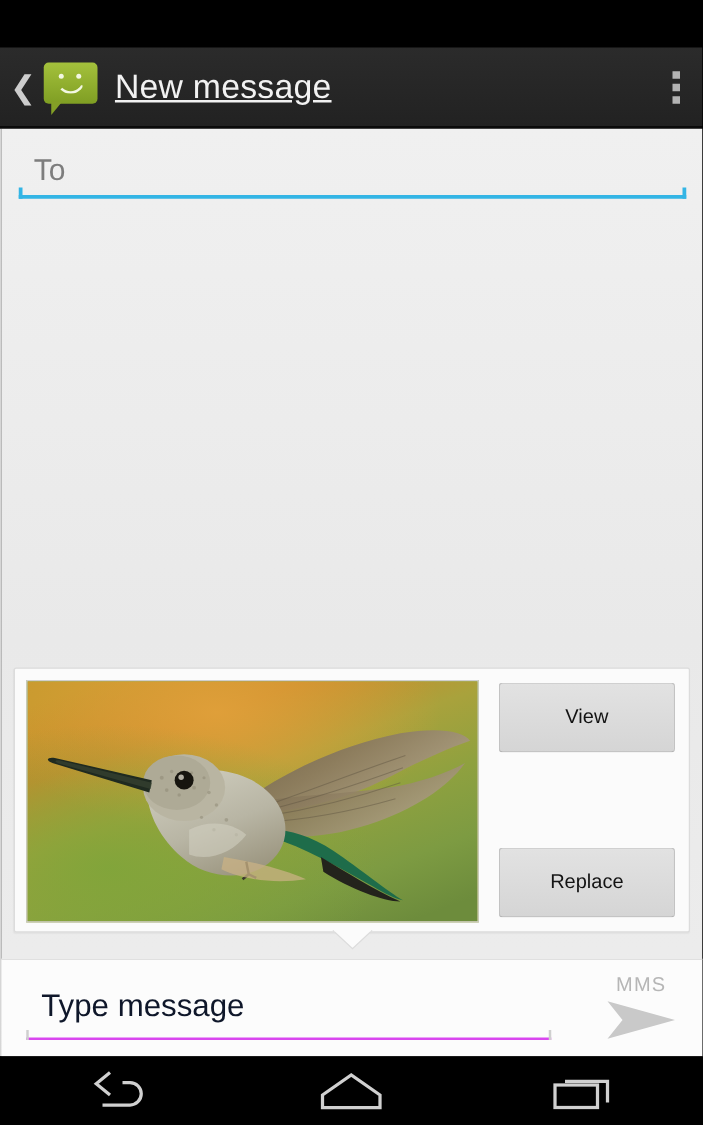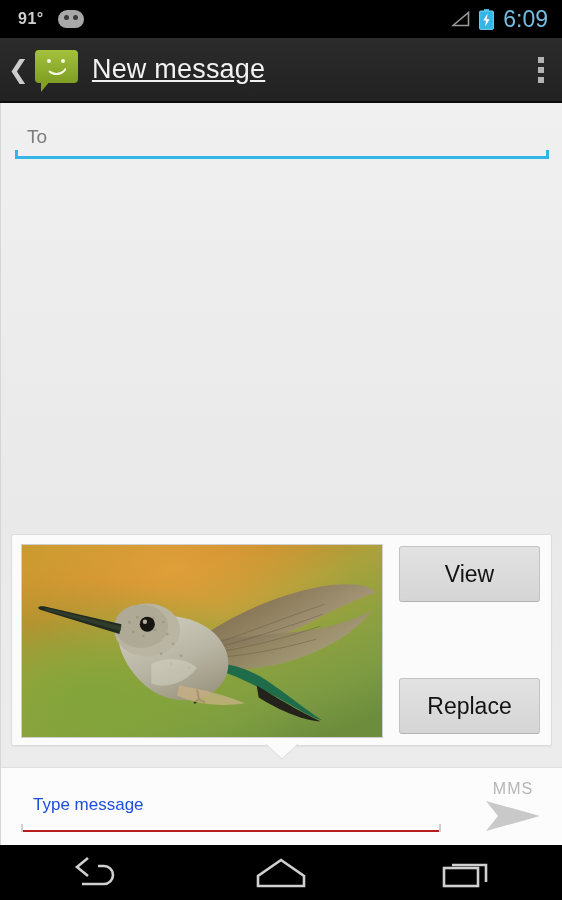--- a/index.html
+++ b/index.html
@@ -83,21 +83,21 @@
   .content {
     position:absolute; top:103px; left:0; width:562px; height:742px;
     background:linear-gradient(#f0f0f0, #e9e9e9 55%, #ededed);
     border-left:1px solid #d6d6d6;
   }
 
   
   .to-row { position:relative; height:63px; }
   .to-input {
     position:absolute; left:14px; top:14px; width:534px; height:42px;
-    color:#7d7d7d; font-size:19px; padding-left:12px; line-height:40px;
+    color:#7d7d7d; font-size:24px; padding-left:12px; line-height:40px;
     border-bottom:3px solid #33b5e5;
     background:transparent;
   }
   .to-tick-l, .to-tick-r {
     position:absolute; bottom:0; width:3px; height:9px; background:#33b5e5;
   }
   .to-tick-l { left:0; }
   .to-tick-r { right:0; }
 
   
@@ -123,40 +123,40 @@
   .attach-buttons {
     display:flex; flex-direction:column; justify-content:space-between;
     flex:1; padding:2px 2px 2px 6px;
   }
   .btn {
     height:56px; width:100%;
     background:linear-gradient(#e2e2e2, #d5d5d5);
     border:1px solid #c3c3c3;
     border-bottom:1px solid #b4b4b4;
     border-radius:3px;
-    color:#131313; font-size:23px;
+    color:#131313; font-size:16px;
     display:flex; align-items:center; justify-content:center;
   }
   .notch {
     position:absolute; left:50%; margin-left:-16px; bottom:-15px;
     width:32px; height:16px; overflow:hidden;
   }
   .notch svg { display:block; }
 
   
   .compose {
     position:absolute; left:0; bottom:0; width:561px; height:78px;
     background:#fcfcfc;
     border-top:1px solid #e0e0e0;
     display:flex; align-items:center;
   }
   .compose-input {
     position:relative; margin-left:20px; width:420px; height:50px;
-    border-bottom:2px solid #b91c1c;
-    color:#1d4ed8; font-size:17px; line-height:46px; padding-left:12px;
+    border-bottom:2px solid #d946ef;
+    color:#0f172a; font-size:25px; line-height:46px; padding-left:12px;
   }
   .ci-tick-l, .ci-tick-r {
     position:absolute; bottom:-2px; width:2px; height:8px; background:#cfcfcf;
   }
   .ci-tick-l { left:0; } .ci-tick-r { right:0; }
   .send-col {
     margin-left:auto; margin-right:20px;
     display:flex; flex-direction:column; align-items:center; gap:1px;
   }
   .mms-label { color:#b6b6b6; font-size:16px; letter-spacing:1px; }
@@ -168,45 +168,20 @@
     background:#000; display:flex; align-items:center; justify-content:space-around;
   }
   .navbtn { width:110px; height:40px; display:flex; align-items:center; justify-content:center; }
   .navbtn svg { display:block; }
 </style>
 </head>
 <body>
 
 <div class="phone">
 
-  <div class="statusbar">
-    <div class="sb-left">
-      <span class="sb-temp">91°</span>
-      <span class="android-face">
-        <span class="head"></span>
-        <span class="eye l"></span>
-        <span class="eye r"></span>
-      </span>
-    </div>
-    <div class="sb-right">
-      <span class="sig-tri">
-        <svg width="19" height="16" viewBox="0 0 19 16">
-          <path d="M17.5 1.5 L17.5 14.5 L2 14.5 Z" fill="none" stroke="#9a9a9a" stroke-width="1.6"></path>
-        </svg>
-      </span>
-      <span class="batt">
-        <svg width="15" height="21" viewBox="0 0 15 21">
-          <rect x="5" y="0" width="5" height="2" fill="#33b5e5"></rect>
-          <rect x="0.6" y="2" width="13.8" height="18.4" rx="1" fill="#33b5e5" stroke="#7fd4f0" stroke-width="1"></rect>
-          <path d="M8.6 4.5 L4.2 11.6 L7 11.6 L6.2 17.4 L10.6 10.2 L7.8 10.2 Z" fill="#ffffff"></path>
-        </svg>
-      </span>
-      <span class="sb-time">6:09</span>
-    </div>
-  </div>
 
   <div class="actionbar">
     <span class="ab-back">❮</span>
     <span class="ab-appicon">
       <span class="bubble"></span>
       <span class="bubble-tail"></span>
       <span class="smile-eye l"></span>
       <span class="smile-eye r"></span>
       <span class="smile-mouth"></span>
     </span>

